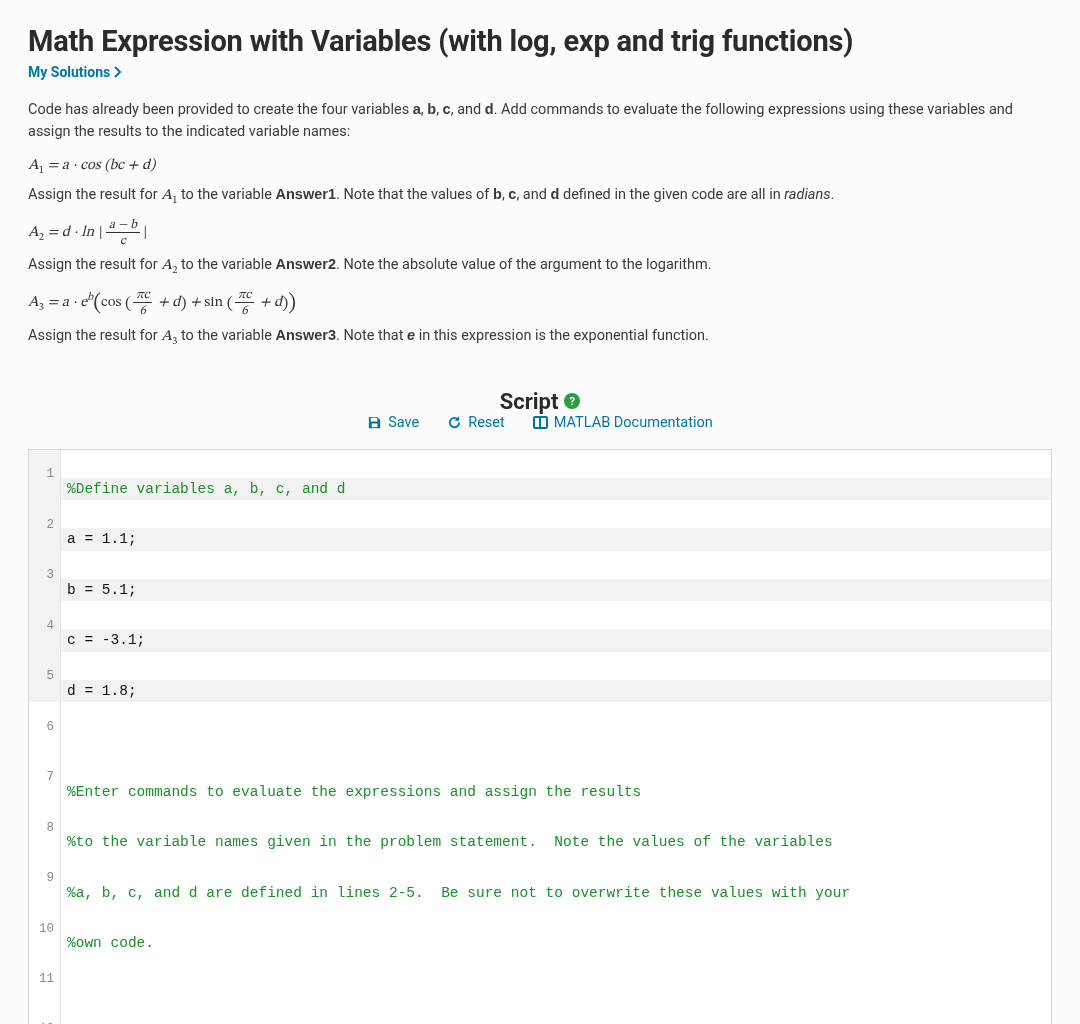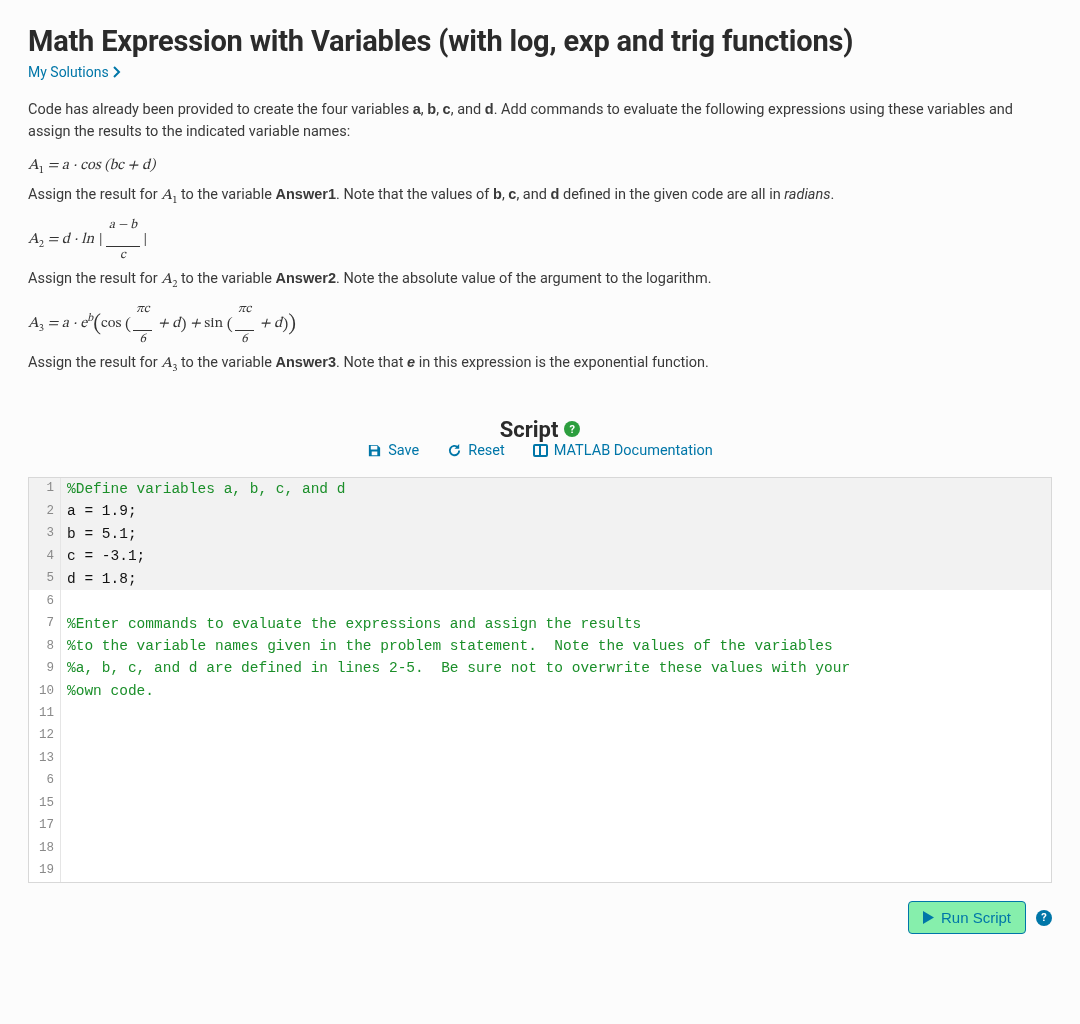--- a/index.html
+++ b/index.html
@@ -25,20 +25,21 @@
   }
   .my-solutions {
     color: #0076A8;
     font-size: 14px;
     display: flex;
     align-items: center;
     gap: 4px;
     cursor: pointer;
     margin-top: 6px;
     white-space: nowrap;
+    font-weight: bold;
   }
   .intro, .assign-line {
     font-size: 14.5px;
     line-height: 1.55;
     color: #3a3a3a;
     margin-bottom: 12px;
   }
   .assign-line { margin-top: 4px; margin-bottom: 10px; }
   .boldvar { font-weight: 700; font-family: "Segoe UI", Arial, sans-serif; }
   .italic { font-style: italic; }
@@ -51,21 +52,21 @@
     display: block;
   }
   .frac {
     display: inline-block;
     vertical-align: middle;
     text-align: center;
     font-style: italic;
     line-height: 1;
     margin: 0 2px;
   }
-  .frac .num { display: block; border-bottom: 1px solid #333; padding: 0 3px 15px 3px; font-size: 13px;}
+  .frac .num { display: block; border-bottom: 1px solid #333; padding: 0 3px 1px 3px; font-size: 13px;}
   .frac .den { display: block; padding: 1px 3px 0 3px; font-size: 13px;}
   .bigparen { font-size: 22px; font-style: normal; vertical-align: -3px; }
   .smallparen { font-size: 17px; font-style: normal; vertical-align: -2px; }
   .upright { font-style: normal; }
 
   .script-header {
     display: flex;
     align-items: center;
     justify-content: space-between;
     margin-top: 40px;
@@ -143,20 +144,21 @@
     user-select: none;
     display: flex;
     align-items: center;
     justify-content: flex-end;
   }
   .code-cell {
     flex: 1;
     padding: 0 6px;
     white-space: pre;
     color: #111;
+    margin-top: 28px;
   }
   .editor-row.hl .code-cell,
   .editor-row.hl .gutter { background: #f2f2f2; }
   .editor-row.hl .gutter { color: #8a8a8a; }
   .comment { color: #1b8f2a; }
 
   .footer-row {
     display: flex;
     justify-content: flex-end;
     align-items: center;
@@ -248,21 +250,21 @@
   </div>
 </div>
 
 <div class="editor" id="editor">
     <div class="editor-row hl">
       <div class="gutter">1</div>
       <div class="code-cell"><span class="comment">%Define variables a, b, c, and d</span></div>
     </div>
     <div class="editor-row hl">
       <div class="gutter">2</div>
-      <div class="code-cell">a = 1.9;</div>
+      <div class="code-cell">a = 1.1;</div>
     </div>
     <div class="editor-row hl">
       <div class="gutter">3</div>
       <div class="code-cell">b = 5.1;</div>
     </div>
     <div class="editor-row hl">
       <div class="gutter">4</div>
       <div class="code-cell">c = -3.1;</div>
     </div>
     <div class="editor-row hl">

